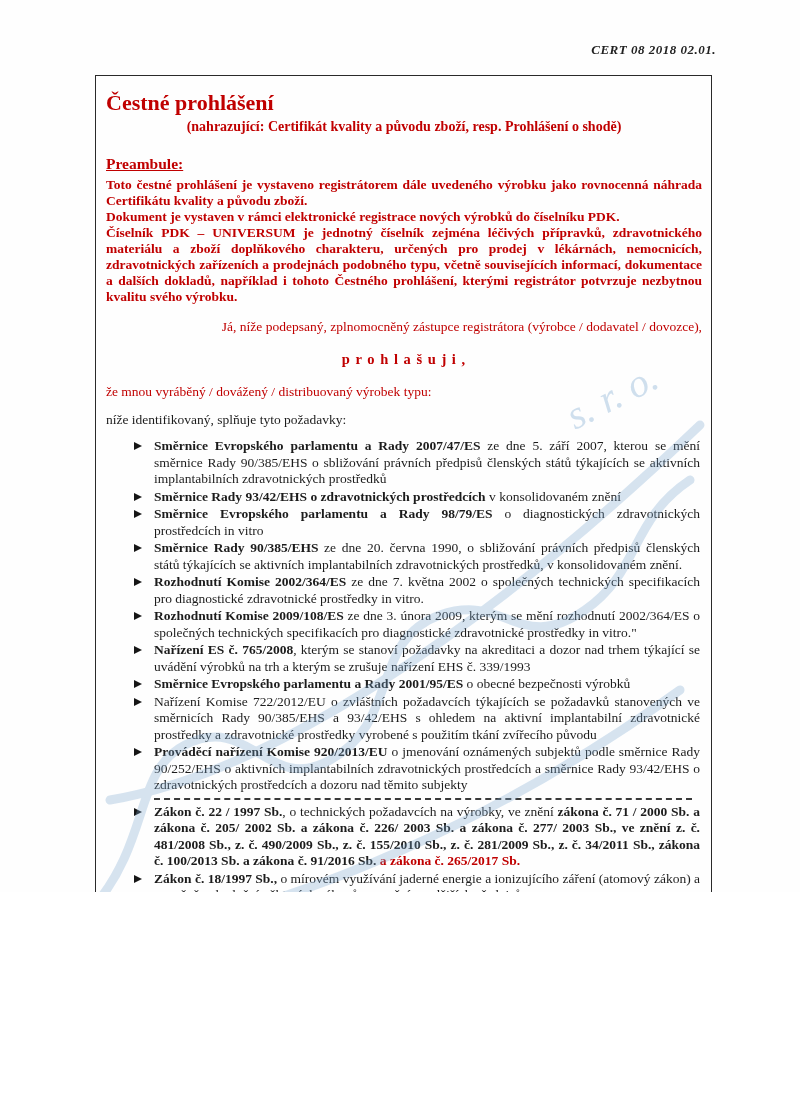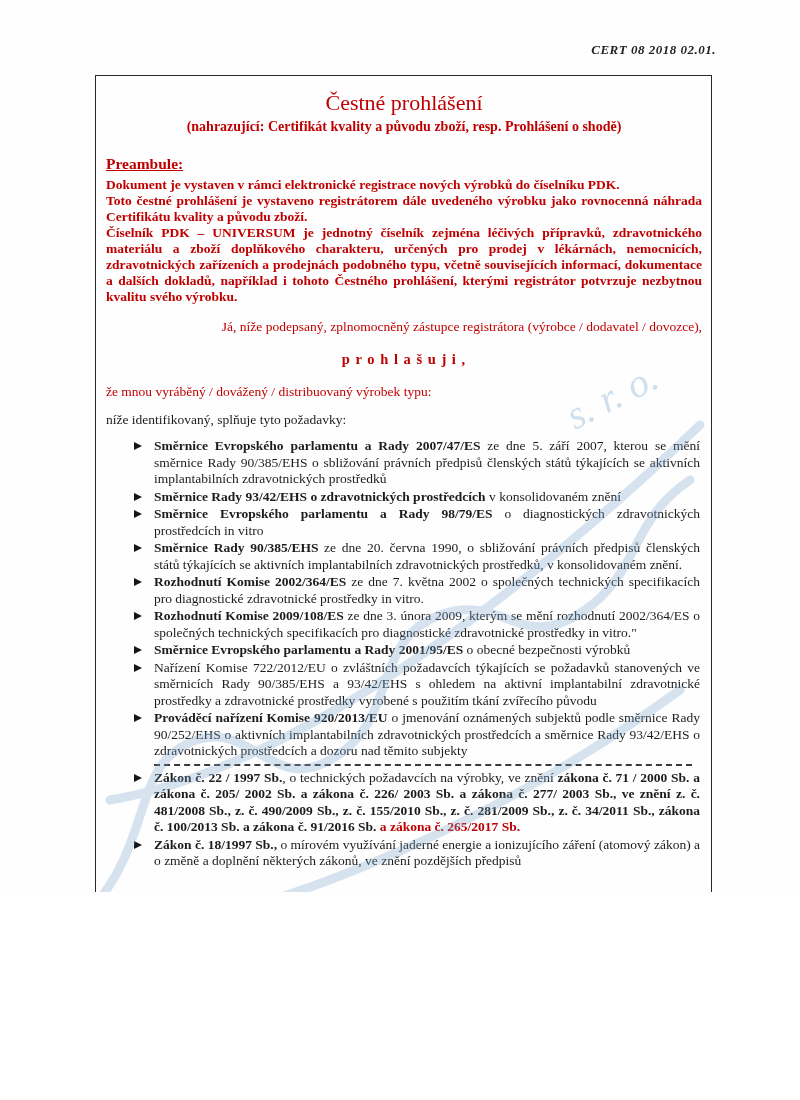--- a/index.html
+++ b/index.html
@@ -15,21 +15,21 @@
   }
   .doc-code{
     position:absolute;top:42px;right:84px;
     font-size:13px;font-style:italic;font-weight:700;letter-spacing:.5px;color:#222;
   }
   .content{
     position:absolute;left:95px;top:75px;width:617px;height:988px;
     box-sizing:border-box;border:1.4px solid #2a2a2a;
     padding:6px 9px 32px 10px;overflow:hidden;
   }
-  .title{text-align:center;color:var(--red);font-weight:400;font-size:22px;margin:8px 0 0;}
+  .title{text-align:left;color:var(--red);font-weight:700;font-size:22px;margin:8px 0 0;}
   .subtitle{text-align:center;color:var(--red);font-weight:700;font-size:14px;margin:3px 0 0;}
   .preamble-h{color:var(--red);font-weight:700;font-size:15.5px;text-decoration:underline;margin:20px 0 4px;}
   .red-para{color:var(--red);font-weight:700;text-align:justify;font-size:13.5px;line-height:16px;margin:0;}
   .center-red{color:var(--red);text-align:right;font-size:13.5px;margin:14px 0 0;}
   .verb{color:var(--red);text-align:center;font-weight:700;font-size:14.5px;letter-spacing:1px;margin:16px 0 0;}
   .product-intro{color:var(--red);font-size:13.5px;margin:16px 0 0;}
   .product-line{text-align:center;margin:7px 0 0;}
   .product-name{
     display:inline-block;color:var(--red);font-weight:700;text-decoration:underline;
     background:var(--highlight);font-size:14.5px;padding:0 3px;
@@ -61,38 +61,39 @@
 <div class="page">
 
   <div class="doc-code">CERT  08 2018 02.01.</div>
 
   <div class="content">
 
     <div class="title">Čestné prohlášení</div>
     <div class="subtitle">(nahrazující: Certifikát kvality a původu zboží, resp. Prohlášení o shodě)</div>
 
     <div class="preamble-h">Preambule:</div>
+    <p class="red-para">Toto čestné prohlášení je vystaveno registrátorem dále uvedeného výrobku jako rovnocenná náhrada Certifikátu kvality a původu zboží.</p>
     <p class="red-para">Dokument je vystaven v rámci elektronické registrace nových výrobků do číselníku PDK.</p>
-    <p class="red-para">Toto čestné prohlášení je vystaveno registrátorem dále uvedeného výrobku jako rovnocenná náhrada Certifikátu kvality a původu zboží.</p>
     <p class="red-para">Číselník PDK – UNIVERSUM je jednotný číselník zejména léčivých přípravků, zdravotnického materiálu a zboží doplňkového charakteru, určených pro prodej v lékárnách, nemocnicích, zdravotnických zařízeních a prodejnách podobného typu, včetně souvisejících informací, dokumentace a dalších dokladů, například i tohoto Čestného prohlášení, kterými registrátor potvrzuje nezbytnou kvalitu svého výrobku.</p>
 
     <div class="center-red">Já, níže podepsaný, zplnomocněný zástupce registrátora (výrobce / dodavatel / dovozce),</div>
     <div class="verb">p r o h l a š u j i ,</div>
     <div class="product-intro">že mnou vyráběný / dovážený  / distribuovaný výrobek typu:</div>
 
 
     <div class="req-intro">níže identifikovaný, splňuje tyto požadavky:</div>
 
     <ul class="bullets">
       <li><span class="arrow"></span><span><span style="font-weight: 700;">Směrnice Evropského parlamentu a Rady 2007/47/ES</span><span> ze dne 5. září 2007, kterou se mění směrnice Rady 90/385/EHS o sbližování právních předpisů členských států týkajících se aktivních implantabilních zdravotnických prostředků</span></span></li>
       <li><span class="arrow"></span><span><span style="font-weight: 700;">Směrnice Rady 93/42/EHS o zdravotnických prostředcích</span><span> v konsolidovaném znění</span></span></li>
       <li><span class="arrow"></span><span><span style="font-weight: 700;">Směrnice Evropského parlamentu a Rady 98/79/ES</span><span> o diagnostických zdravotnických prostředcích in vitro</span></span></li>
       <li><span class="arrow"></span><span><span style="font-weight: 700;">Směrnice Rady 90/385/EHS</span><span> ze dne 20. června 1990, o sbližování právních předpisů členských států týkajících se aktivních implantabilních zdravotnických prostředků, v konsolidovaném znění.</span></span></li>
       <li><span class="arrow"></span><span><span style="font-weight: 700;">Rozhodnutí Komise 2002/364/ES</span><span> ze dne 7. května 2002 o společných technických specifikacích pro diagnostické zdravotnické prostředky in vitro.</span></span></li>
       <li><span class="arrow"></span><span><span style="font-weight: 700;">Rozhodnutí Komise 2009/108/ES</span><span> ze dne 3. února 2009, kterým se mění rozhodnutí 2002/364/ES o společných technických specifikacích pro diagnostické zdravotnické prostředky in vitro."</span></span></li>
+      <li><span class="arrow"></span><span><span style="font-weight: 700;">Nařízení ES č. 765/2008</span><span>, kterým se stanoví požadavky na akreditaci a dozor nad trhem týkající se uvádění výrobků na trh a kterým se zrušuje nařízení EHS č. 339/1993</span></span></li>
       <li><span class="arrow"></span><span><span style="font-weight: 700;">Směrnice Evropského parlamentu a Rady 2001/95/ES</span><span> o obecné bezpečnosti výrobků</span></span></li>
       <li><span class="arrow"></span><span><span style="font-weight: 400;">Nařízení Komise 722/2012/EU</span><span> o zvláštních požadavcích týkajících se požadavků stanovených ve směrnicích Rady 90/385/EHS a 93/42/EHS s ohledem na aktivní implantabilní zdravotnické prostředky a zdravotnické prostředky vyrobené s použitím tkání zvířecího původu</span></span></li>
       <li><span class="arrow"></span><span><span style="font-weight: 700;">Prováděcí nařízení Komise  920/2013/EU</span><span> o jmenování oznámených subjektů podle směrnice Rady 90/252/EHS o aktivních implantabilních zdravotnických prostředcích a směrnice Rady 93/42/EHS o zdravotnických prostředcích a dozoru nad těmito subjekty</span></span></li>
     </ul>
 
     <div class="separator"></div>
 
     <ul class="bullets laws">
       <li><span class="arrow"></span><span><span style="font-weight: 700;">Zákon č. 22 / 1997 Sb.</span><span>, o technických požadavcích na výrobky, ve znění </span><span style="font-weight: 700;">zákona č. 71 / 2000 Sb. a zákona č. 205/ 2002 Sb. a zákona č. 226/ 2003 Sb. a zákona č. 277/ 2003 Sb., ve znění z. č. 481/2008 Sb., z. č. 490/2009 Sb., z. č. 155/2010 Sb., z. č. 281/2009 Sb., z. č. 34/2011 Sb., zákona č. 100/2013 Sb. a zákona č. 91/2016 Sb.</span><span style="font-weight: 700; color: rgb(192, 0, 0);"> a zákona č. 265/2017 Sb.</span></span></li>
       <li><span class="arrow"></span><span><span style="font-weight: 700;">Zákon č. 18/1997 Sb.,</span><span> o mírovém využívání jaderné energie a ionizujícího záření (atomový zákon) a o změně a doplnění některých zákonů, ve znění pozdějších předpisů</span></span></li>

